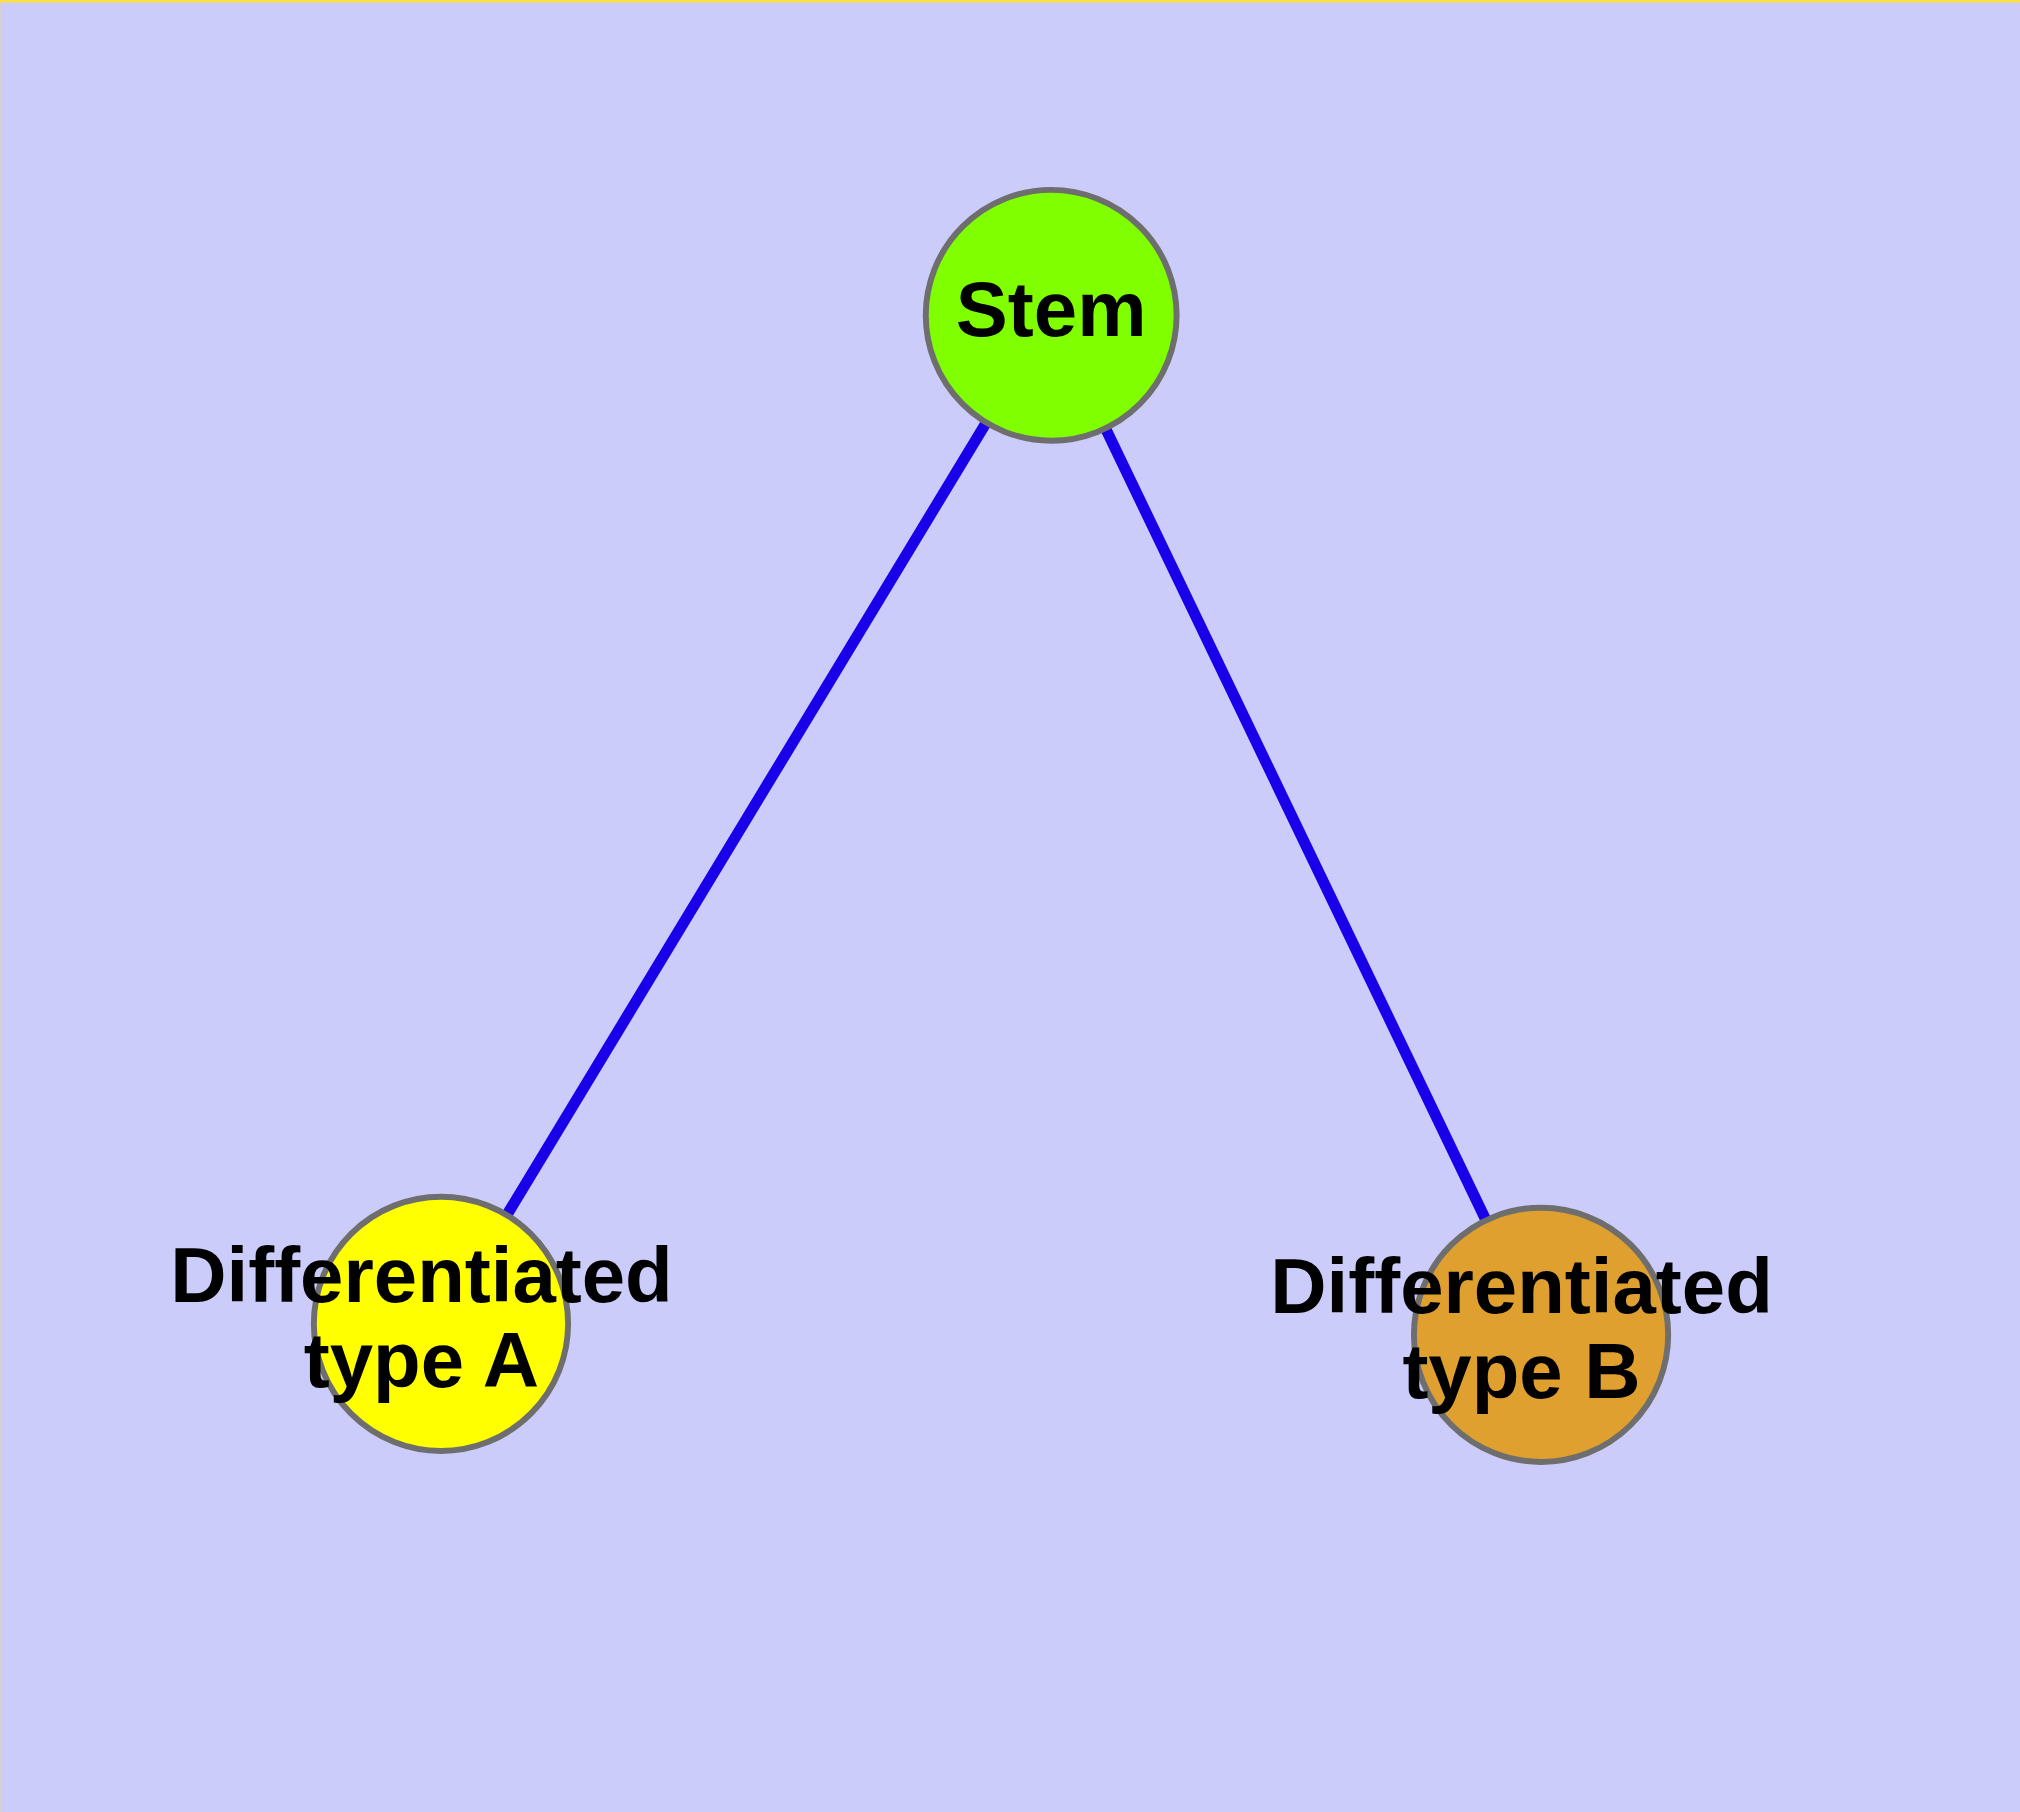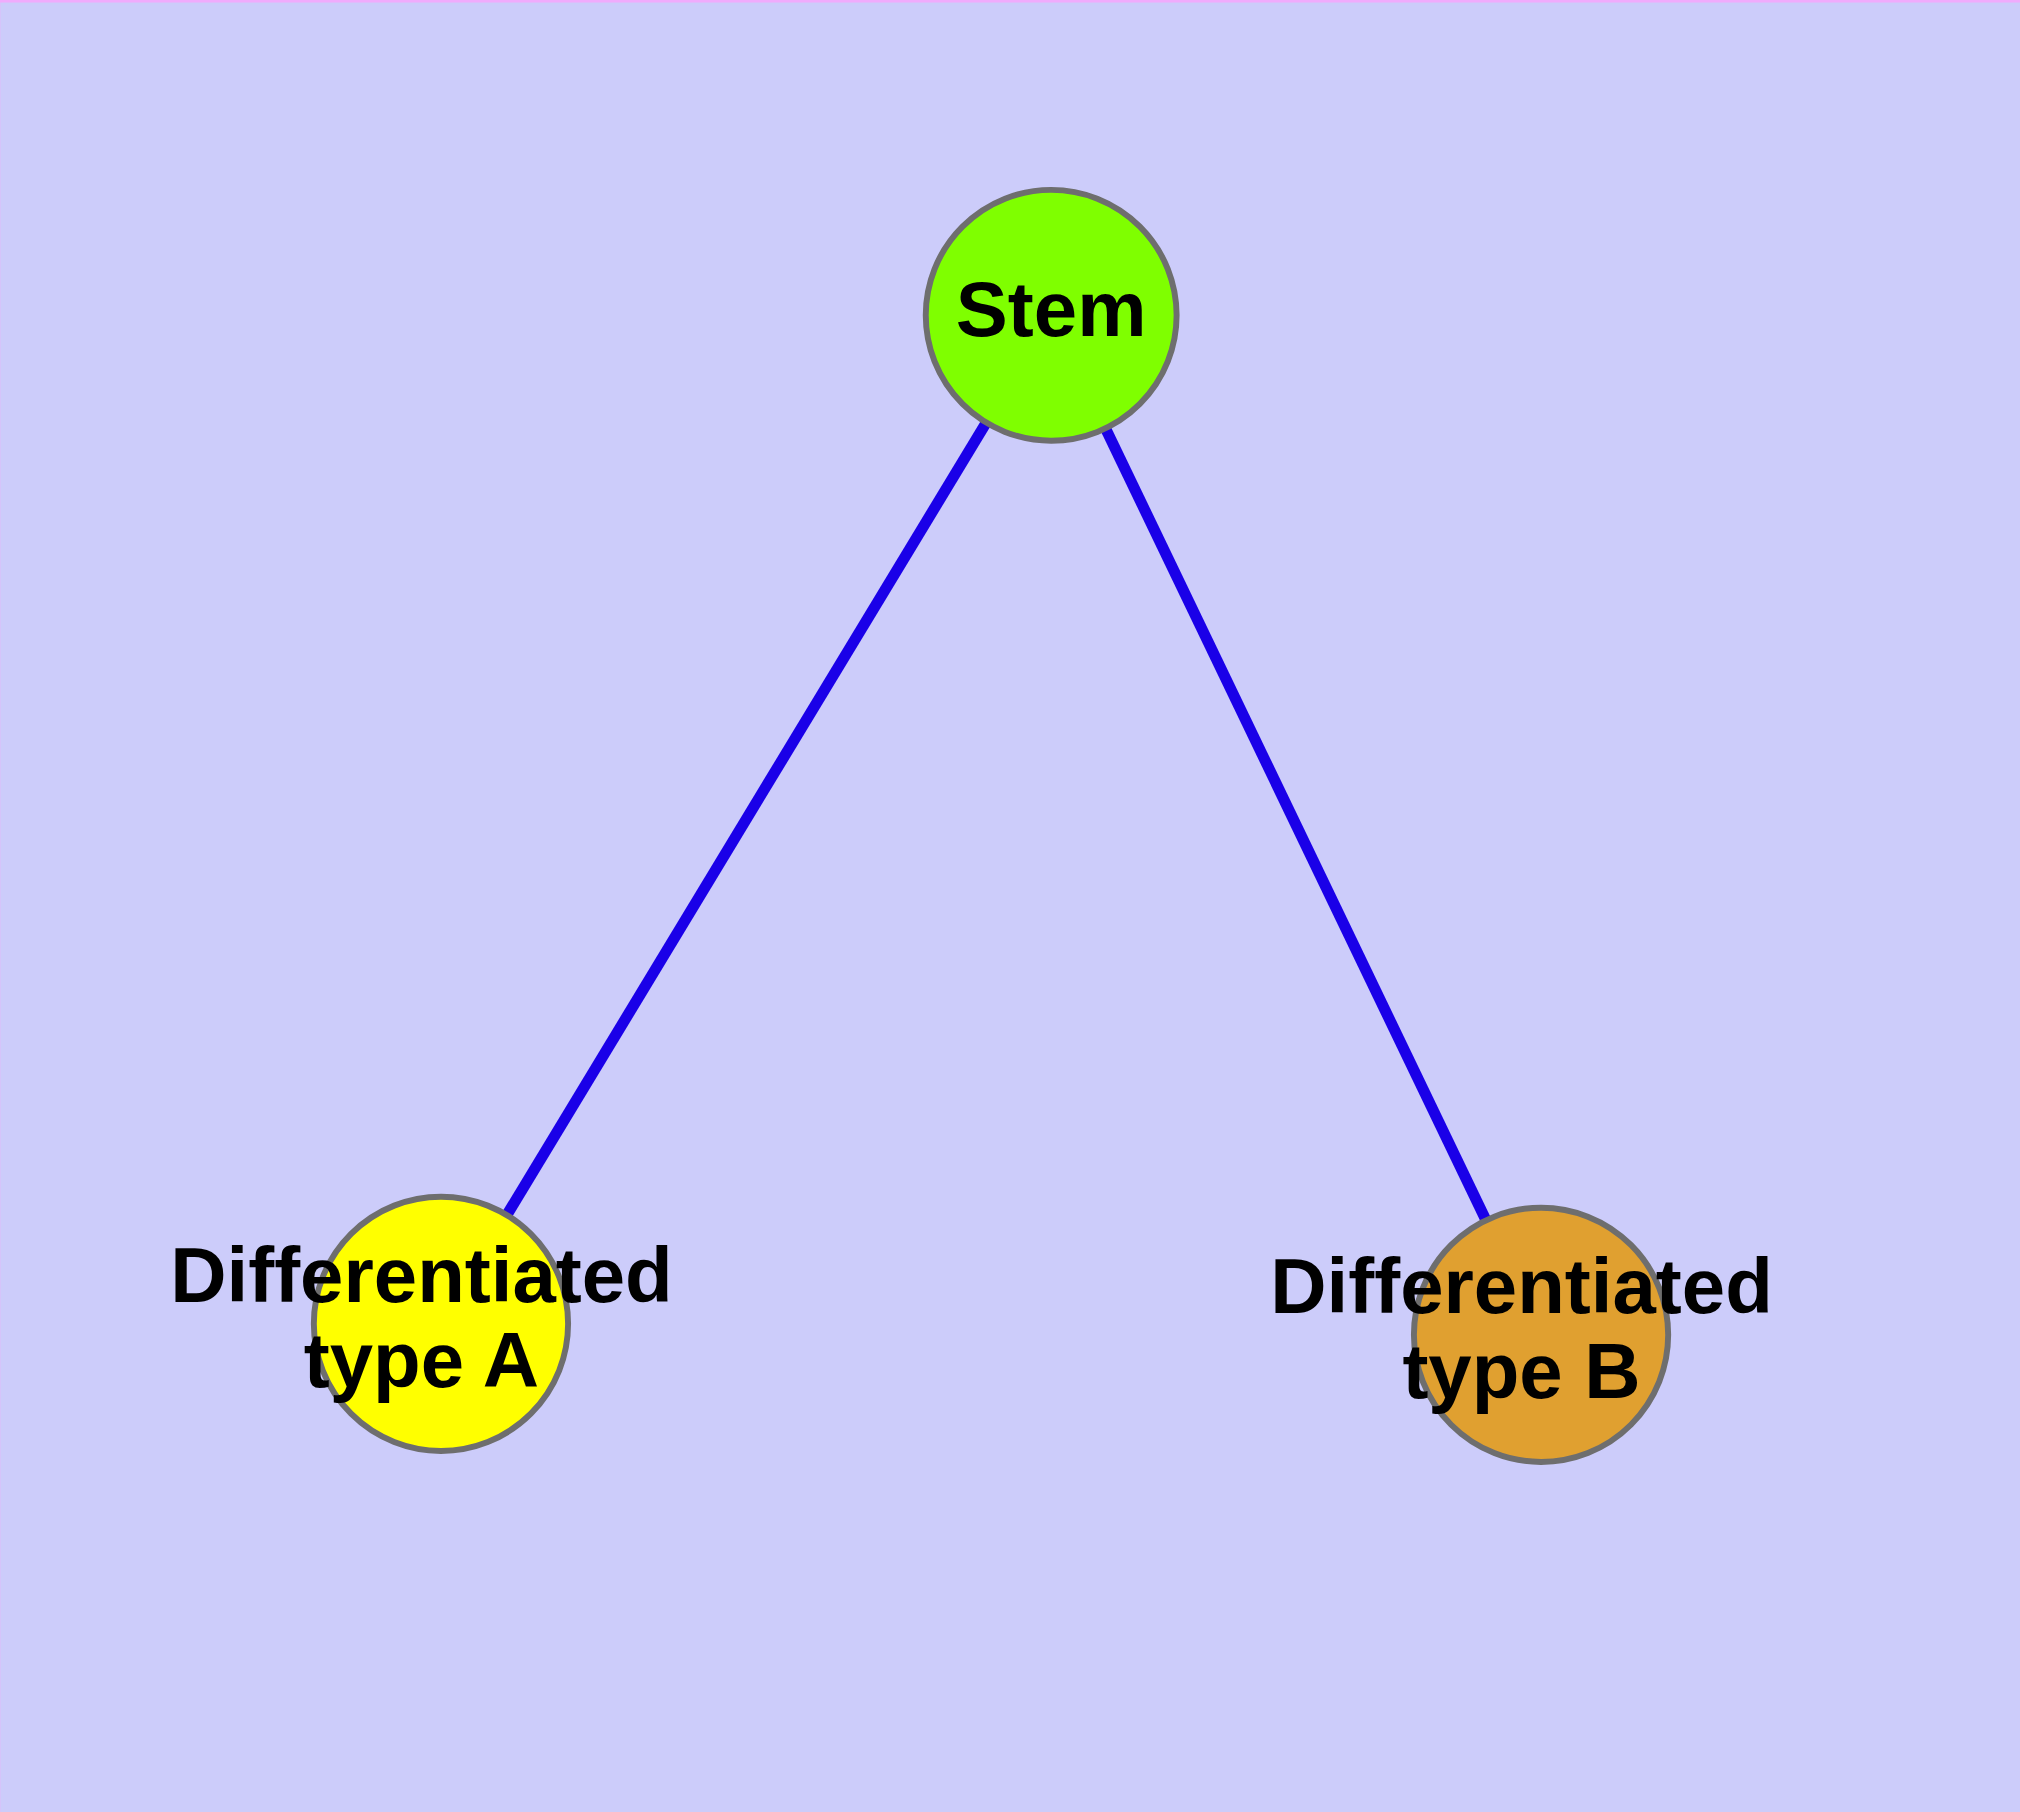--- a/index.html
+++ b/index.html
@@ -4,21 +4,21 @@
 <style>
   html, body {
     margin: 0;
     padding: 0;
     background: #ffffff;
   }
   #canvas {
     position: relative;
     width: 2021px;
     height: 1812px;
-    background: #f0abfc;
+    background: #fde047;
     overflow: hidden;
     font-family: "Liberation Sans", sans-serif;
   }
   #graph-svg {
     position: absolute;
     left: 0;
     top: 0;
     width: 2021px;
     height: 1812px;
     display: block;

